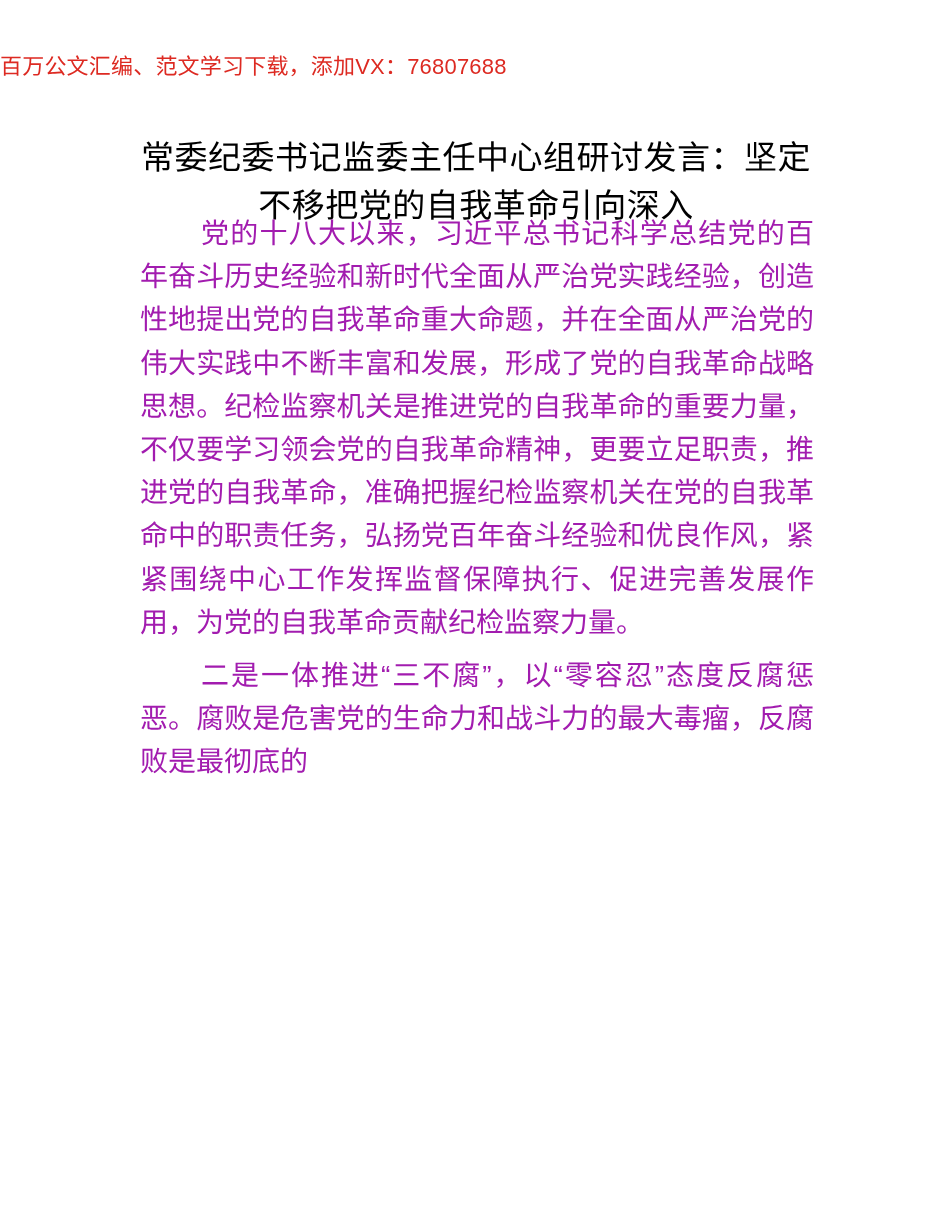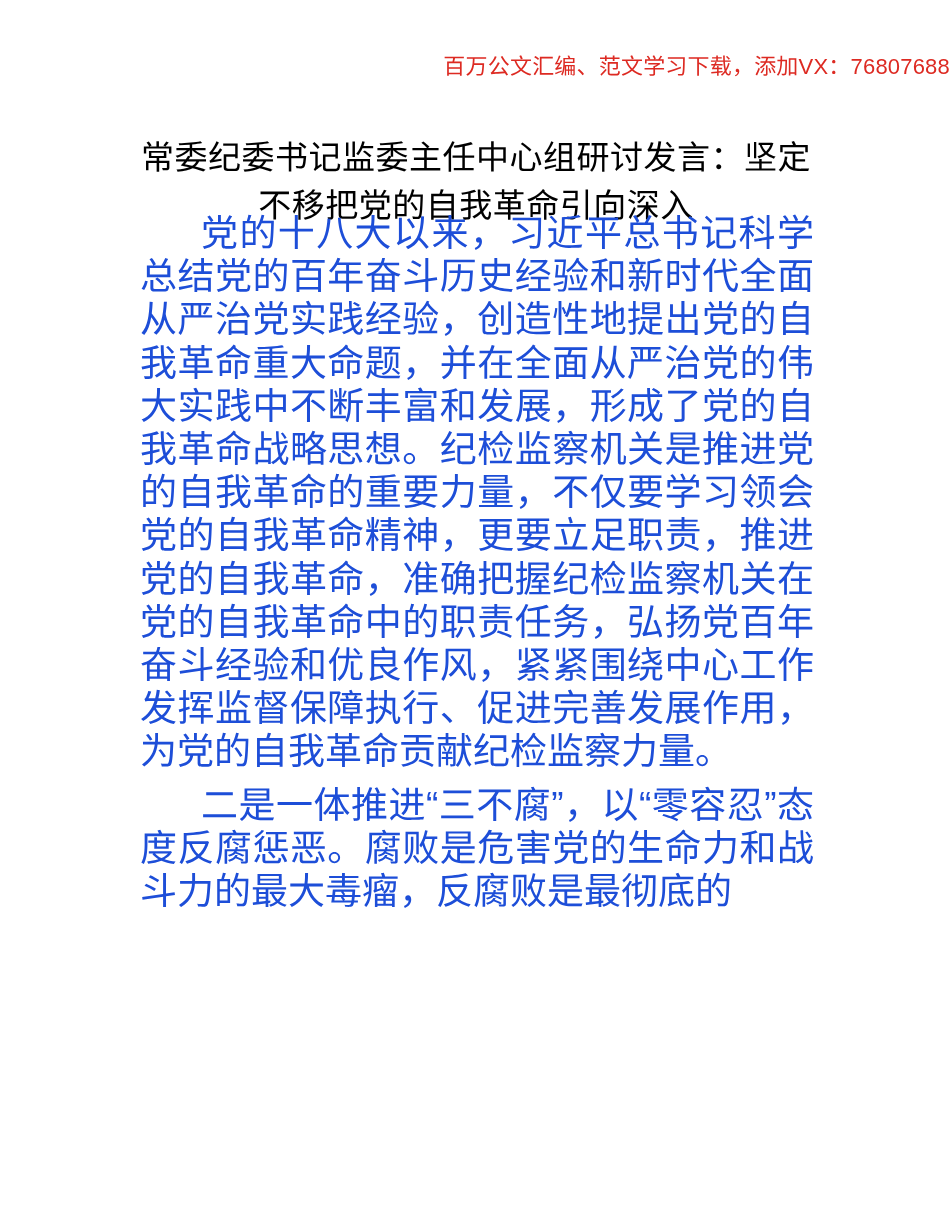--- a/index.html
+++ b/index.html
@@ -22,21 +22,21 @@
     overflow: hidden;
     box-sizing: border-box;
   }
 
   
   .promo-banner {
     position: absolute;
     top: 54px;
     left: 0;
     width: 950px;
-    text-align: right;
+    text-align: left;
     line-height: 1.2;
     text-decoration: underline;
   }
 
   .promo-text {
     display: inline-block;
     color: #dd2a22;
     font-size: 22px;
     font-weight: 500;
     letter-spacing: 0.2px;
@@ -62,23 +62,23 @@
   
   .doc-body {
     position: absolute;
     top: 212px;
     left: 140px;
     width: 674px;
   }
 
   .para {
     margin: 0 0 10px 0;
-    font-size: 37px;
+    font-size: 28px;
     line-height: 43.2px;
-    color: #1d4ed8;
+    color: #a21caf;
     text-align: justify;
     text-justify: inter-ideograph;
     text-indent: 61px;
     letter-spacing: 0;
     font-weight: 400;
     font-family: "Liberation Sans", "DejaVu Sans", sans-serif;
     word-break: break-all;
   }
 
   .para:last-child {

